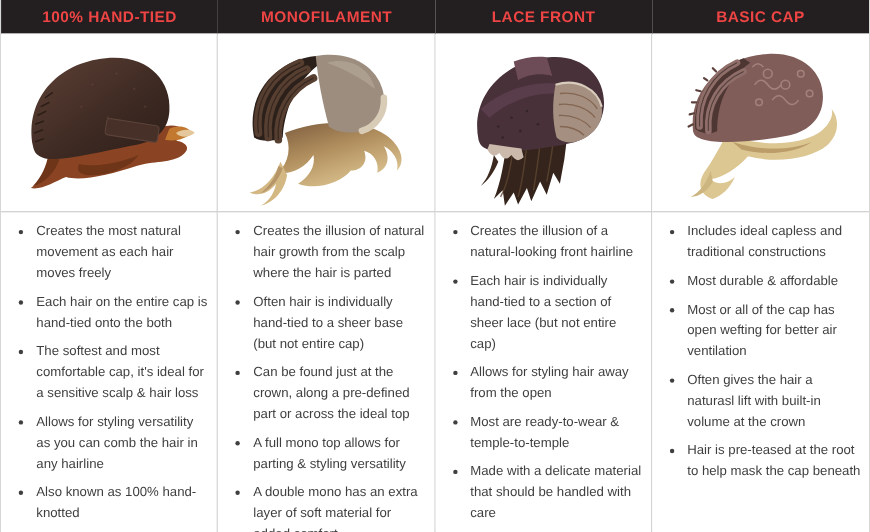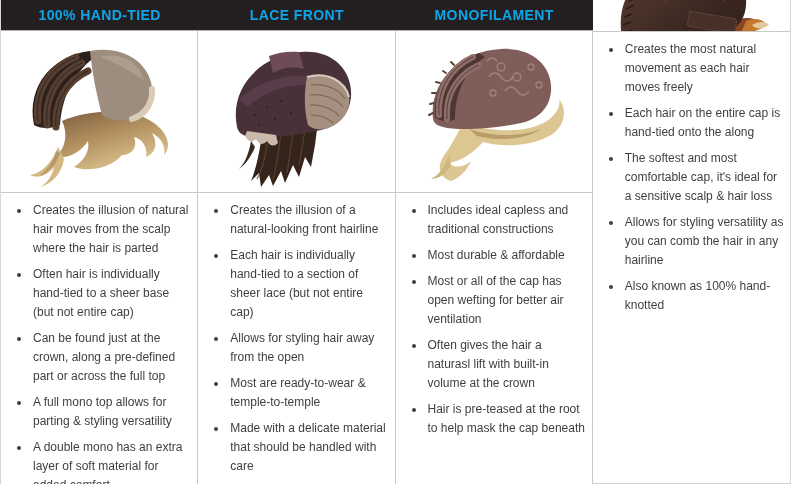--- a/index.html
+++ b/index.html
@@ -12,21 +12,21 @@
     grid-template-rows:31px 161px 1fr;
     border-left:1px solid #d7d7d7;
     border-right:1px solid #d7d7d7;
     border-bottom:1px solid #cfcfcf;
     background:#fff;
   }
   .grid > *{border-right:1px solid #c9c9c9;}
   .grid > *:nth-child(4n){border-right:none;}
   .th{
     background:#231f20;
-    color:#0ea5e9;
+    color:#ef4444;
     font-weight:bold;
     font-size:14px;
     letter-spacing:.4px;
     display:flex;align-items:center;justify-content:center;
     border-right:none !important;
     border-bottom:1px solid #b2b2b2;
     text-transform:uppercase;
   }
   .img-cell{
     background:#fff;
@@ -51,22 +51,23 @@
     padding-left:2px;
   }
   svg{display:block;}
 </style>
 </head>
 <body>
 
 <div class="grid">
 
   <div class="th">100% HAND-TIED</div>
+  <div class="th">MONOFILAMENT</div>
   <div class="th">LACE FRONT</div>
-  <div class="th">MONOFILAMENT</div>
+  <div class="th">BASIC CAP</div>
 
   <div class="img-cell">
     <svg viewBox="0 0 170 150" width="170" height="150" role="img" aria-label="dark auburn 100% hand-tied wig cap, back-side view">
       <defs>
         <linearGradient id="w1c" x1="0" y1="0" x2="1" y2="1">
           <stop offset="0" stop-color="#5e4136"></stop>
             <stop offset=".6" stop-color="#3c2922"></stop>
             <stop offset="1" stop-color="#2d1d18"></stop>
         </linearGradient>
       </defs>
@@ -192,32 +193,32 @@
         <path d="M78,24 q5,-6 10,0"></path>
         <circle cx="130" cy="48" r="3"></circle>
           <circle cx="84" cy="56" r="3"></circle>
       </g>
     </svg>
   </div>
 
   <div class="td">
     <ul class="features">
       <li>Creates the most natural movement as each hair moves freely</li>
-      <li>Each hair on the entire cap is hand-tied onto the along</li>
+      <li>Each hair on the entire cap is hand-tied onto the both</li>
       <li>The softest and most comfortable cap, it's ideal for a sensitive scalp &amp; hair loss</li>
       <li>Allows for styling versatility as you can comb the hair in any hairline</li>
       <li>Also known as 100% hand-knotted</li>
     </ul>
   </div>
 
   <div class="td">
     <ul class="features">
-      <li>Creates the illusion of natural hair moves from the scalp where the hair is parted</li>
+      <li>Creates the illusion of natural hair growth from the scalp where the hair is parted</li>
       <li>Often hair is individually hand-tied to a sheer base (but not entire cap)</li>
-      <li>Can be found just at the crown, along a pre-defined part or across the full top</li>
+      <li>Can be found just at the crown, along a pre-defined part or across the ideal top</li>
       <li>A full mono top allows for parting &amp; styling versatility</li>
       <li>A double mono has an extra layer of soft material for added comfort</li>
     </ul>
   </div>
 
   <div class="td">
     <ul class="features">
       <li>Creates the illusion of a natural-looking front hairline</li>
       <li>Each hair is individually hand-tied to a section of sheer lace (but not entire cap)</li>
       <li>Allows for styling hair away from the open</li>

